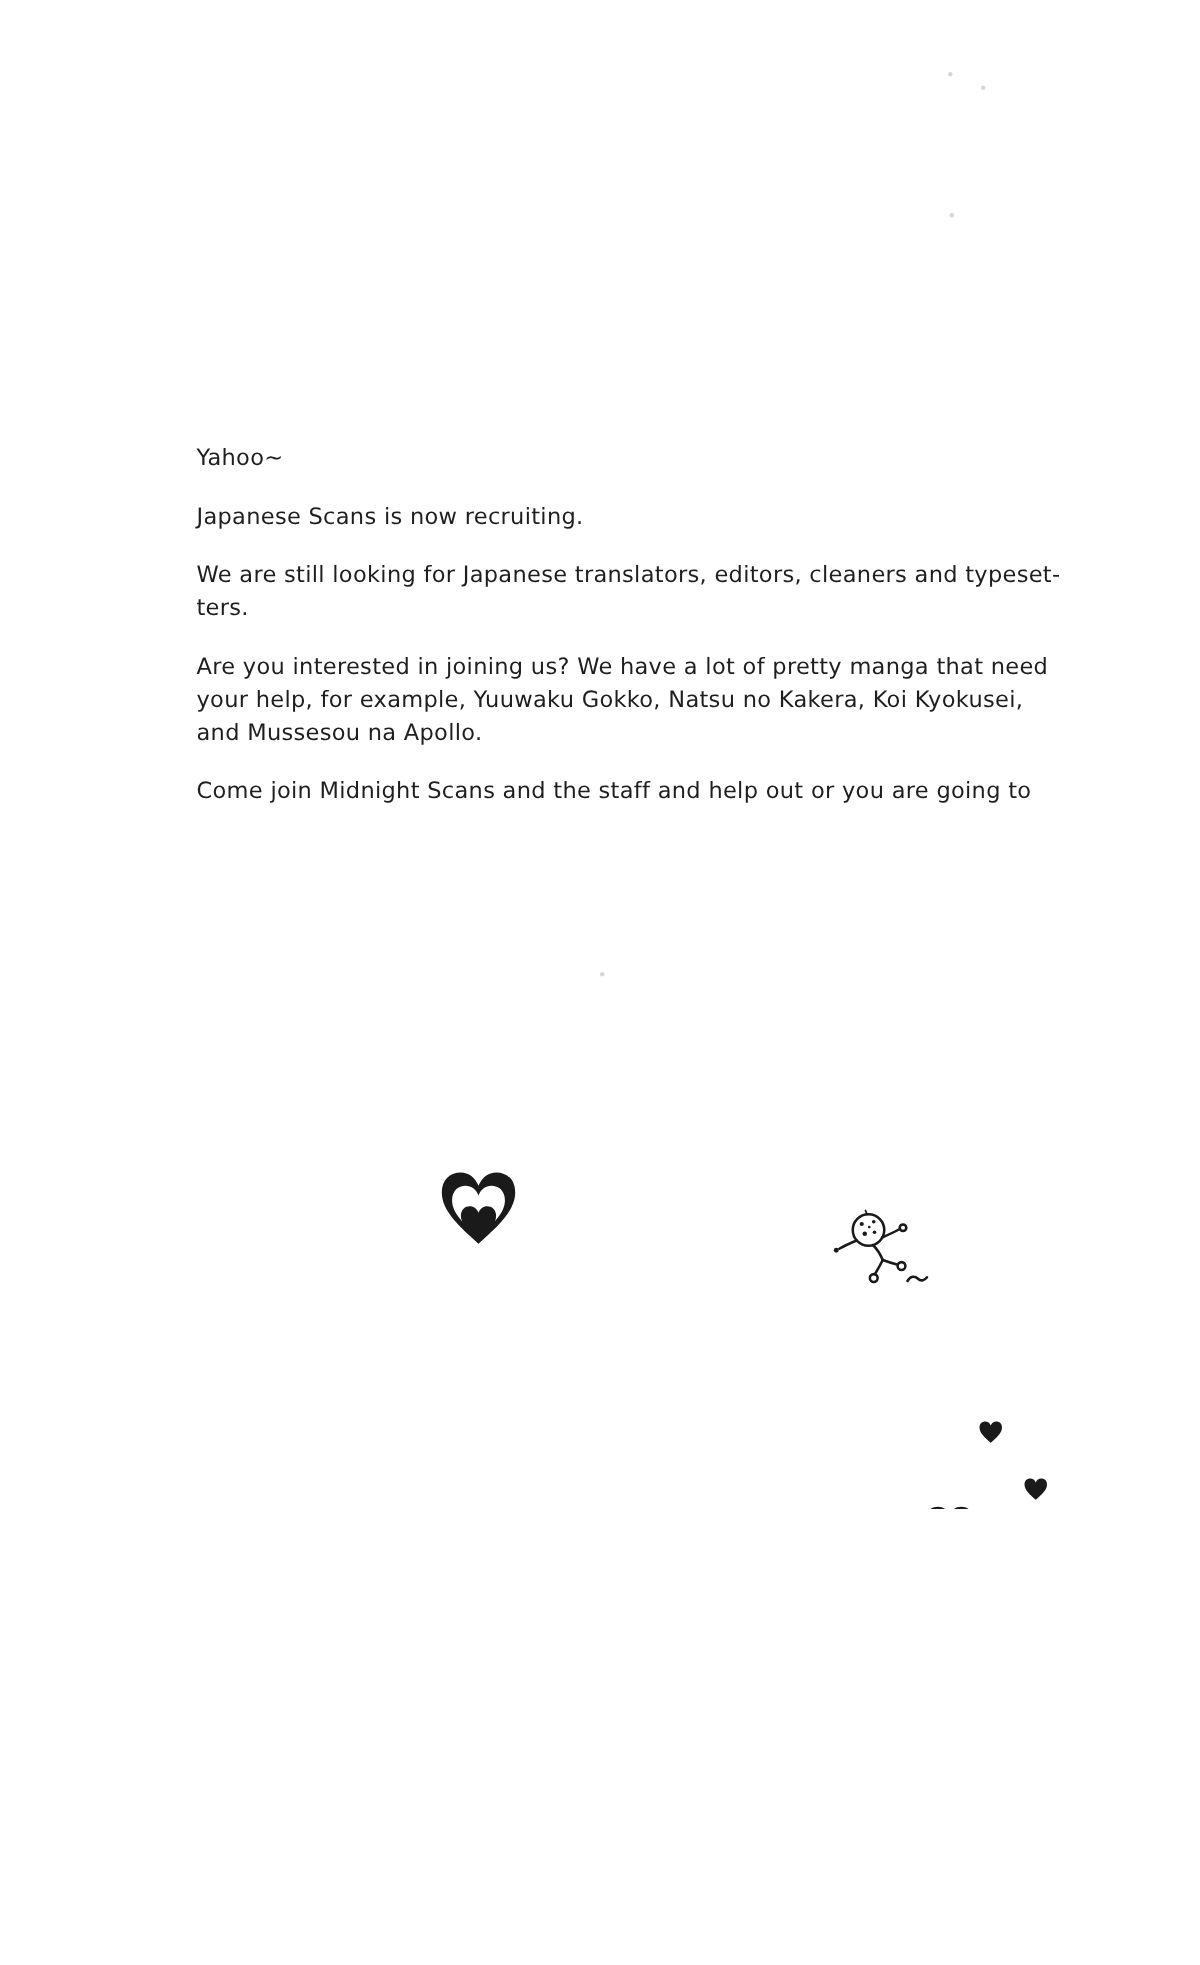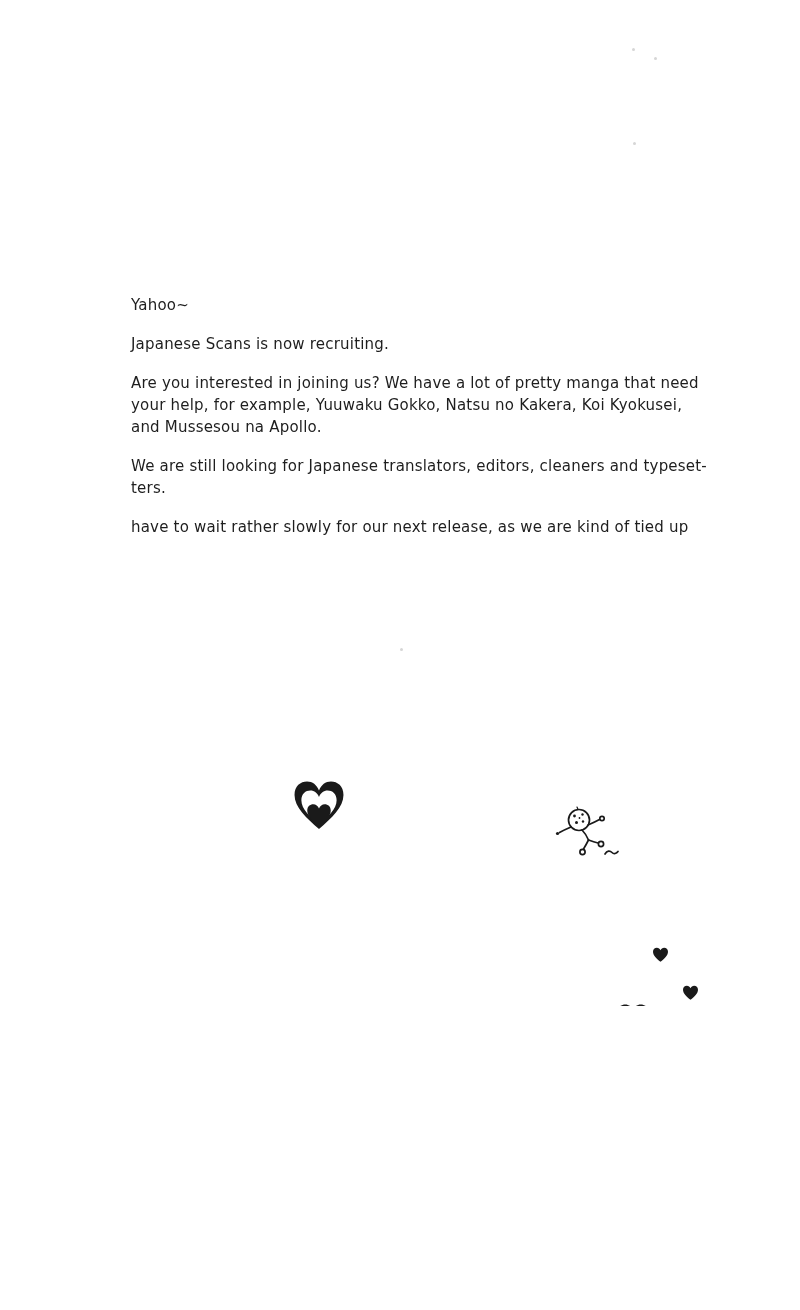--- a/index.html
+++ b/index.html
@@ -43,30 +43,30 @@
 <div class="page">
 
   <div class="letter">
     <div class="para">
       <span class="ln">Yahoo~</span>
     </div>
     <div class="para">
       <span class="ln">Japanese Scans is now recruiting.</span>
     </div>
     <div class="para">
+      <span class="ln">We are still looking for Japanese translators, editors, cleaners and typeset-</span>
+      <span class="ln">ters.</span>
+    </div>
+    <div class="para">
       <span class="ln">Are you interested in joining us? We have a lot of pretty manga that need</span>
       <span class="ln">your help, for example, Yuuwaku Gokko, Natsu no Kakera, Koi Kyokusei,</span>
       <span class="ln">and Mussesou na Apollo.</span>
     </div>
     <div class="para">
-      <span class="ln">We are still looking for Japanese translators, editors, cleaners and typeset-</span>
-      <span class="ln">ters.</span>
-    </div>
-    <div class="para">
-      <span class="ln">have to wait rather slowly for our next release, as we are kind of tied up</span>
+      <span class="ln">Come join Midnight Scans and the staff and help out or you are going to</span>
     </div>
   </div>
 
   <div class="decor-layer">
       <svg viewBox="-7 -7 114 102" preserveAspectRatio="none" style="position: absolute; left: 288px; top: 776px; width: 62px; height: 57px; overflow: visible;">
         <path d="M50 88 C27 68 5 49 5 27 C5 11 16 3 28 3 C38 3 46 9 50 19 C54 9 62 3 72 3 C84 3 95 11 95 27 C95 49 73 68 50 88 Z" fill="#1a1a1a"></path>
         <path d="M50 88 C27 68 5 49 5 27 C5 11 16 3 28 3 C38 3 46 9 50 19 C54 9 62 3 72 3 C84 3 95 11 95 27 C95 49 73 68 50 88 Z" fill="#ffffff" transform="translate(50,50) scale(0.72) translate(-50,-46)"></path>
         <path d="M50 88 C27 68 5 49 5 27 C5 11 16 3 28 3 C38 3 46 9 50 19 C54 9 62 3 72 3 C84 3 95 11 95 27 C95 49 73 68 50 88 Z" fill="#1a1a1a" transform="translate(50,64) scale(0.48) translate(-50,-46)"></path>
       </svg>
       <svg viewBox="-7 -7 114 102" preserveAspectRatio="none" style="position: absolute; left: 651px; top: 946px; width: 19px; height: 17px; overflow: visible;">

